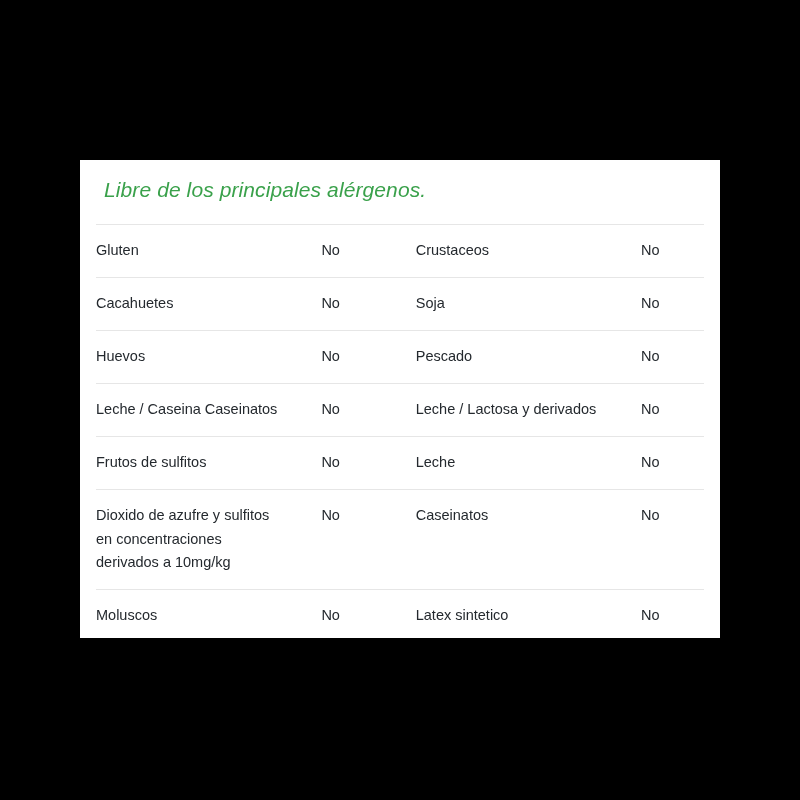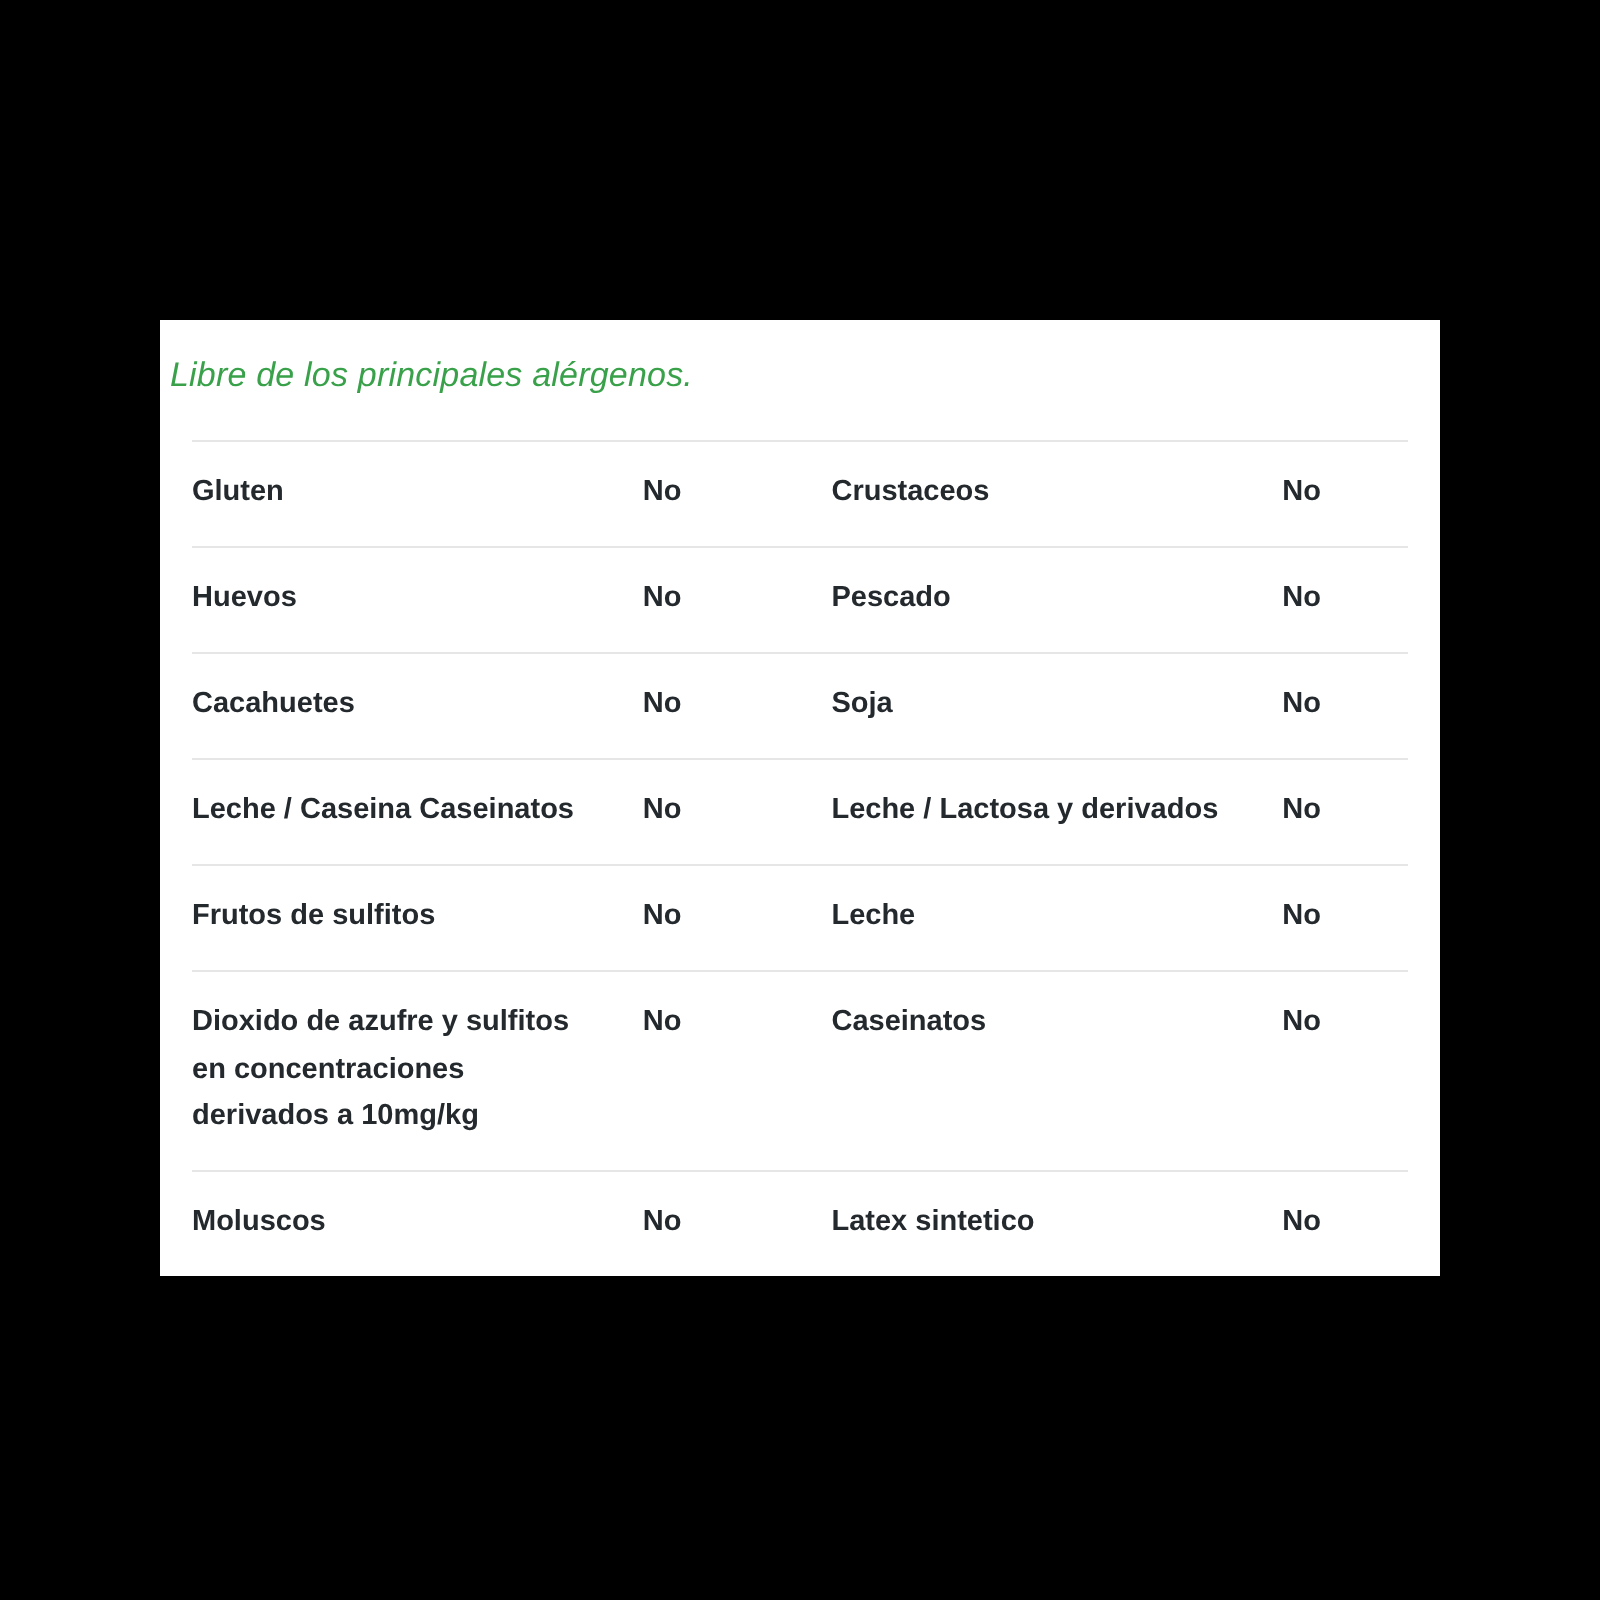--- a/index.html
+++ b/index.html
@@ -17,29 +17,28 @@
     top: 160px;
     width: 640px;
     height: 478px;
     background: #ffffff;
     overflow: hidden;
   }
 
   .panel-title {
     font-style: italic;
     color: #3aa14b;
-    font-size: 17px;
-    padding: 18px 0 0 5px;
+    font-size: 21px;
+    padding: 18px 0 0 24px;
     letter-spacing: 0.1px;
   }
 
   .table-wrap {
     padding: 0 16px 0 16px;
     margin-top: 22px;
-    font-weight: bold;
   }
 
   table.allergen-table {
     width: 100%;
     border-collapse: collapse;
     table-layout: fixed;
   }
 
   table.allergen-table tr {
     border-top: 1px solid #e6e6e6;
@@ -96,30 +95,30 @@
       <tbody>
 
         <tr>
           <td class="name-cell">Gluten</td>
           <td class="value-cell">No</td>
           <td class="name-cell-2">Crustaceos</td>
           <td class="value-cell-2">No</td>
         </tr>
 
         <tr>
-          <td class="name-cell">Huevos</td>
+          <td class="name-cell">Cacahuetes</td>
           <td class="value-cell">No</td>
-          <td class="name-cell-2">Pescado</td>
+          <td class="name-cell-2">Soja</td>
           <td class="value-cell-2">No</td>
         </tr>
 
         <tr>
-          <td class="name-cell">Cacahuetes</td>
+          <td class="name-cell">Huevos</td>
           <td class="value-cell">No</td>
-          <td class="name-cell-2">Soja</td>
+          <td class="name-cell-2">Pescado</td>
           <td class="value-cell-2">No</td>
         </tr>
 
         <tr>
           <td class="name-cell">Leche / Caseina Caseinatos</td>
           <td class="value-cell">No</td>
           <td class="name-cell-2">Leche / Lactosa y derivados</td>
           <td class="value-cell-2">No</td>
         </tr>
 

